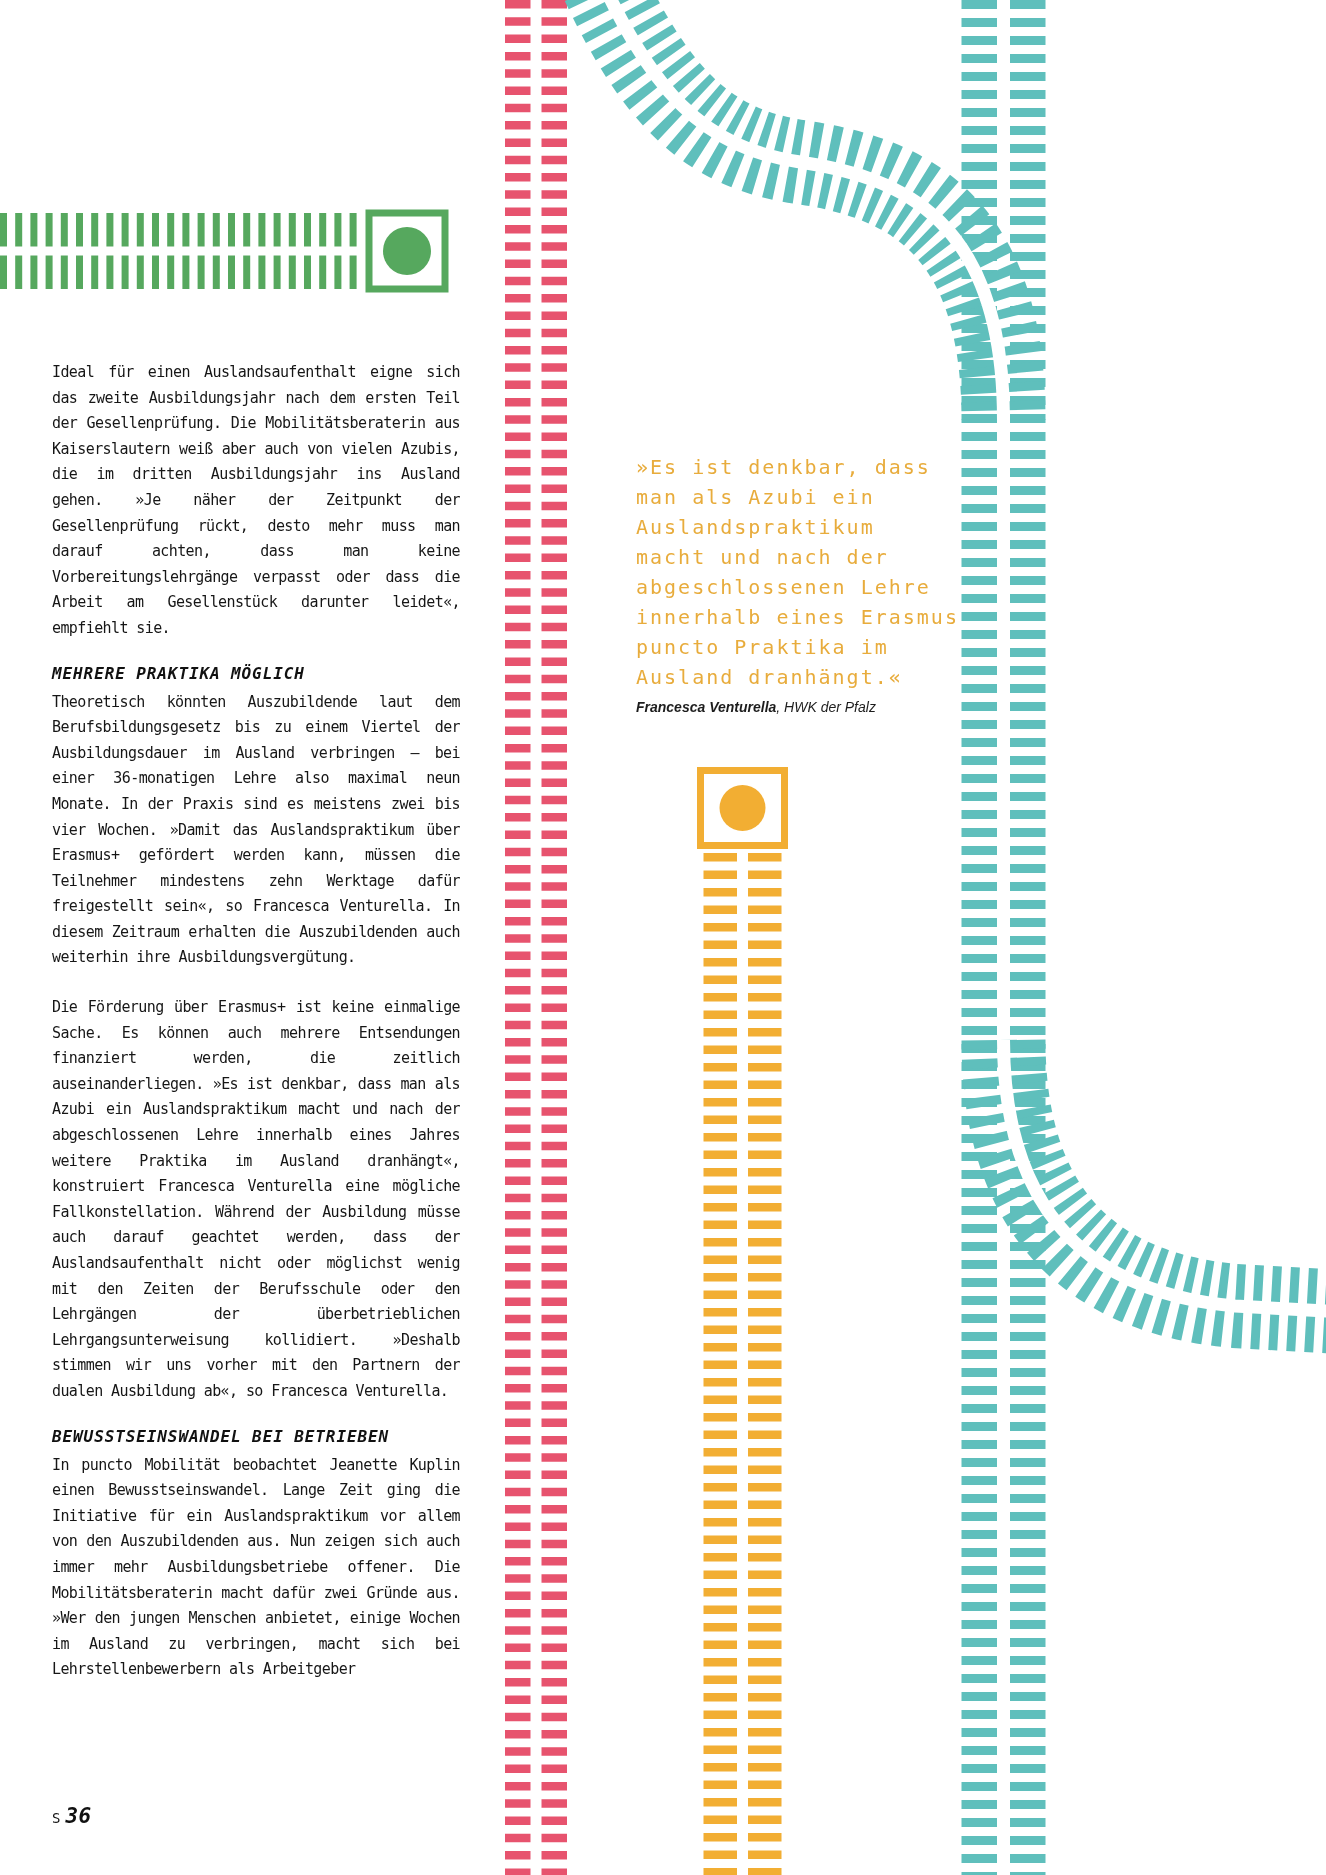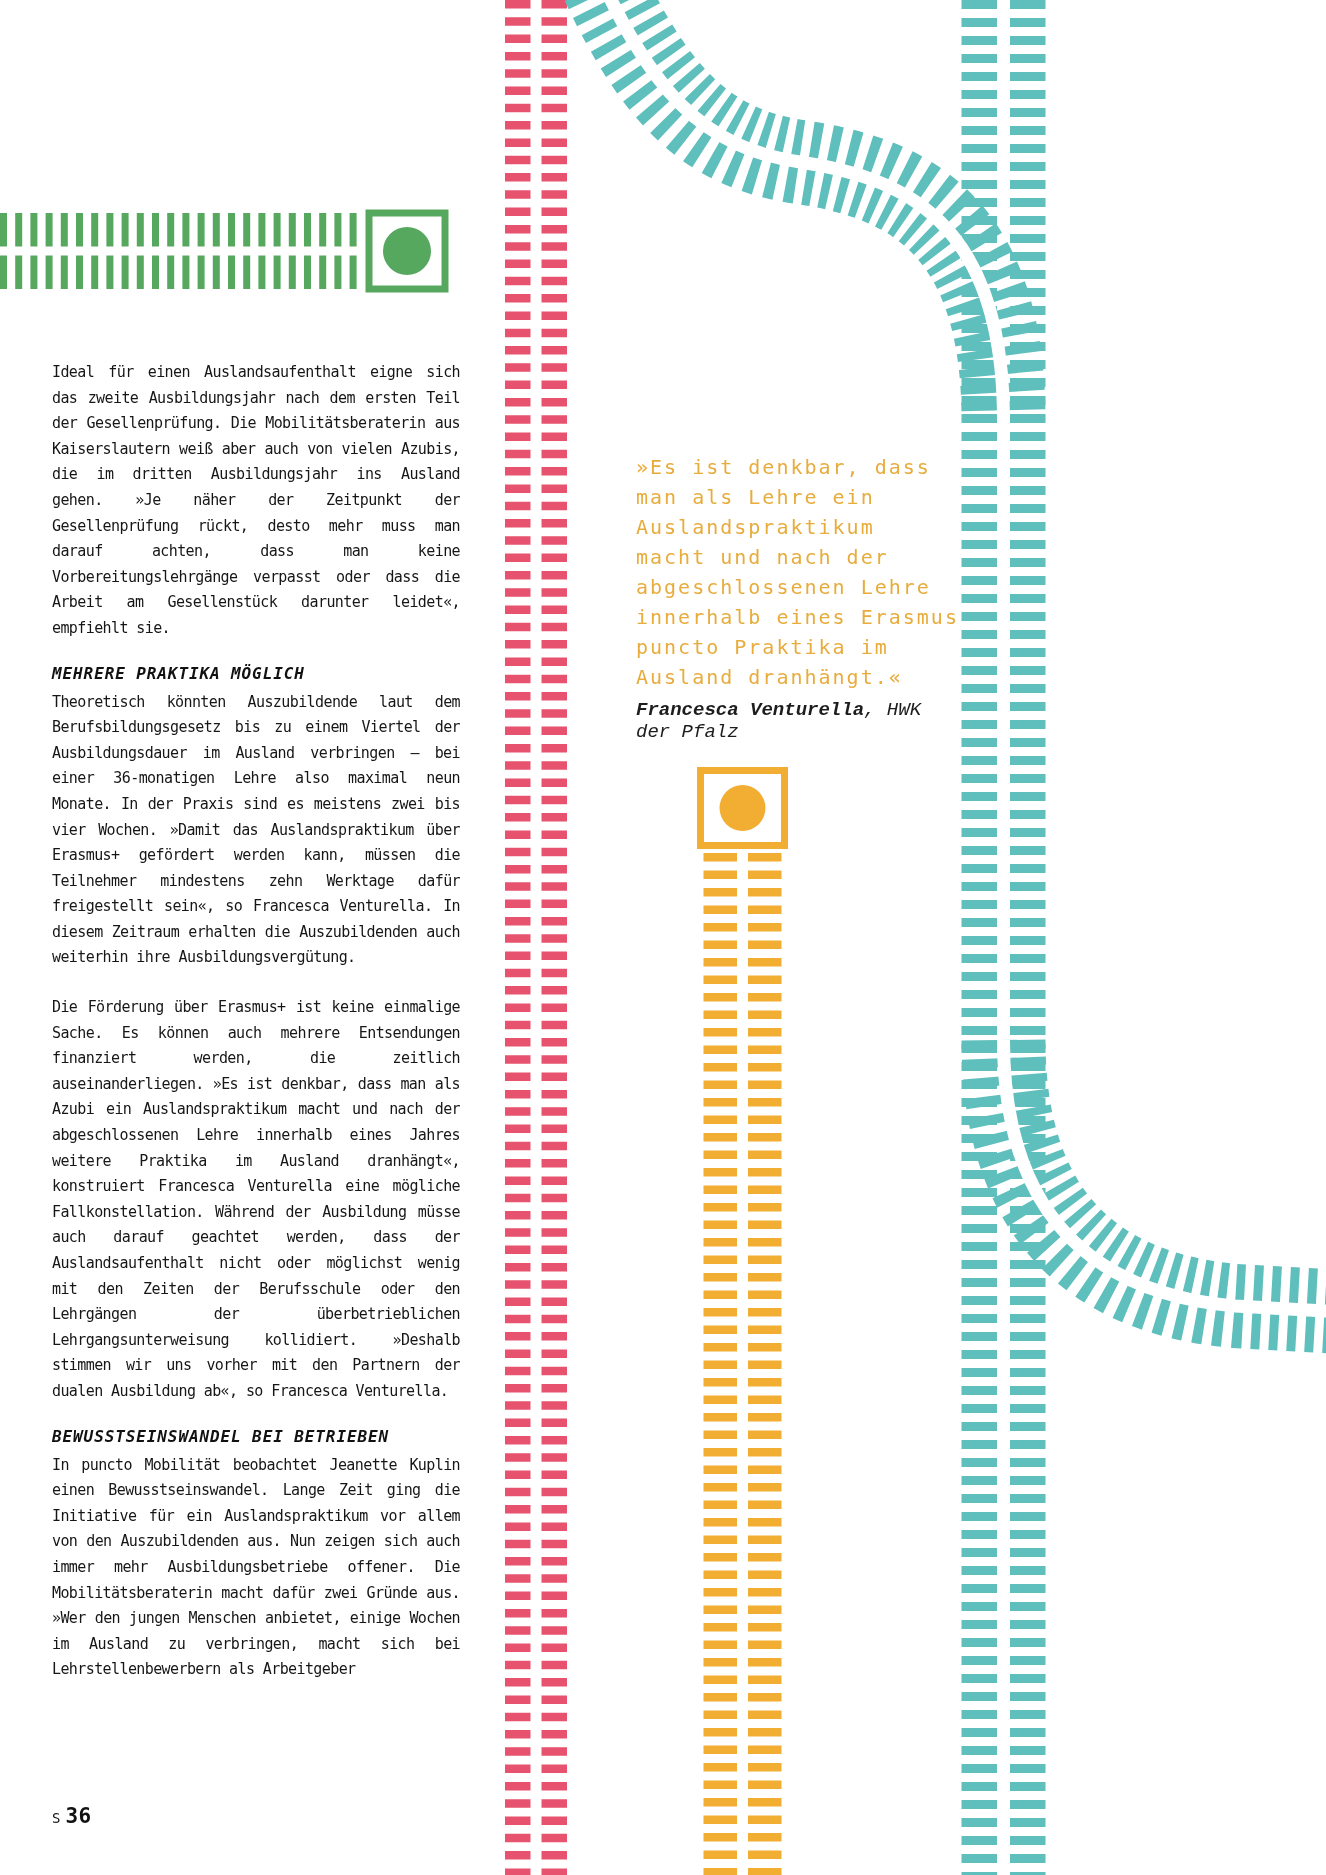--- a/index.html
+++ b/index.html
@@ -43,34 +43,34 @@
   }
   .q-line {
     font-size: 20px;
     line-height: 30px;
     letter-spacing: 2px;
     white-space: nowrap;
   }
   .attribution {
     margin-top: 7px;
     color: #1d1d1d;
-    font-family: Liberation Mono, monospace;
-    font-size: 19px;
+    font-family: Liberation Sans, sans-serif;
+    font-size: 14px;
     font-style: italic;
   }
   .attr-name { font-weight: bold; }
   
   .page-number {
     position: absolute; left: 52px; top: 1804px;
     z-index: 1;
     display: flex; align-items: baseline; gap: 5px;
     color: #111111;
   }
   .pn-prefix { font-size: 14px; }
-  .pn-num { font-size: 21px; font-weight: bold; letter-spacing: 0.5px; }
+  .pn-num { font-size: 21px; font-weight: bold; letter-spacing: 0.5px; font-style: italic; }
 </style>
 </head>
 <body>
 
 <div class="page">
 
   <svg class="tracks" width="1326" height="1875" viewBox="0 0 1326 1875">
 
     <g>
       <path d="M536 0 L536 1875" fill="none" stroke-width="62" stroke-dasharray="8.5 8.8" stroke="#E7536E"></path>
@@ -109,21 +109,21 @@
     <h2 class="heading">MEHRERE PRAKTIKA MÖGLICH</h2>
     <p class="para">Theoretisch könnten Auszubildende laut dem Berufsbildungsgesetz bis zu einem Viertel der Ausbildungsdauer im Ausland verbringen – bei einer 36-monatigen Lehre also maximal neun Monate. In der Praxis sind es meistens zwei bis vier Wochen. »Damit das Auslandspraktikum über Erasmus+ gefördert werden kann, müssen die Teilnehmer mindestens zehn Werktage dafür freigestellt sein«, so Francesca Venturella. In diesem Zeitraum erhalten die Auszubildenden auch weiterhin ihre Ausbildungsvergütung.</p>
     <p class="para">Die Förderung über Erasmus+ ist keine einmalige Sache. Es können auch mehrere Entsendungen finanziert werden, die zeitlich auseinanderliegen. »Es ist denkbar, dass man als Azubi ein Auslandspraktikum macht und nach der abgeschlossenen Lehre innerhalb eines Jahres weitere Praktika im Ausland dranhängt«, konstruiert Francesca Venturella eine mögliche Fallkonstellation. Während der Ausbildung müsse auch darauf geachtet werden, dass der Auslandsaufenthalt nicht oder möglichst wenig mit den Zeiten der Berufsschule oder den Lehrgängen der überbetrieblichen Lehrgangsunterweisung kollidiert. »Deshalb stimmen wir uns vorher mit den Partnern der dualen Ausbildung ab«, so Francesca Venturella.</p>
 
     <h2 class="heading">BEWUSSTSEINSWANDEL BEI BETRIEBEN</h2>
     <p class="para">In puncto Mobilität beobachtet Jeanette Kuplin einen Bewusstseinswandel. Lange Zeit ging die Initiative für ein Auslandspraktikum vor allem von den Auszubildenden aus. Nun zeigen sich auch immer mehr Ausbildungsbetriebe offener. Die Mobilitätsberaterin macht dafür zwei Gründe aus. »Wer den jungen Menschen anbietet, einige Wochen im Ausland zu verbringen, macht sich bei Lehrstellenbewerbern als Arbeitgeber</p>
   </main>
 
   <aside class="pull-quote" style="color: rgb(232, 172, 60);">
     <div class="q-line">»Es ist denkbar, dass</div>
-    <div class="q-line">man als Lehre ein</div>
+    <div class="q-line">man als Azubi ein</div>
     <div class="q-line">Auslandspraktikum</div>
     <div class="q-line">macht und nach der</div>
     <div class="q-line">abgeschlossenen Lehre</div>
     <div class="q-line">innerhalb eines Erasmus</div>
     <div class="q-line">puncto Praktika im</div>
     <div class="q-line">Ausland dranhängt.«</div>
     <div class="attribution">
       <span class="attr-name">Francesca Venturella</span><span class="attr-rest">, HWK der Pfalz</span>
     </div>
   </aside>

